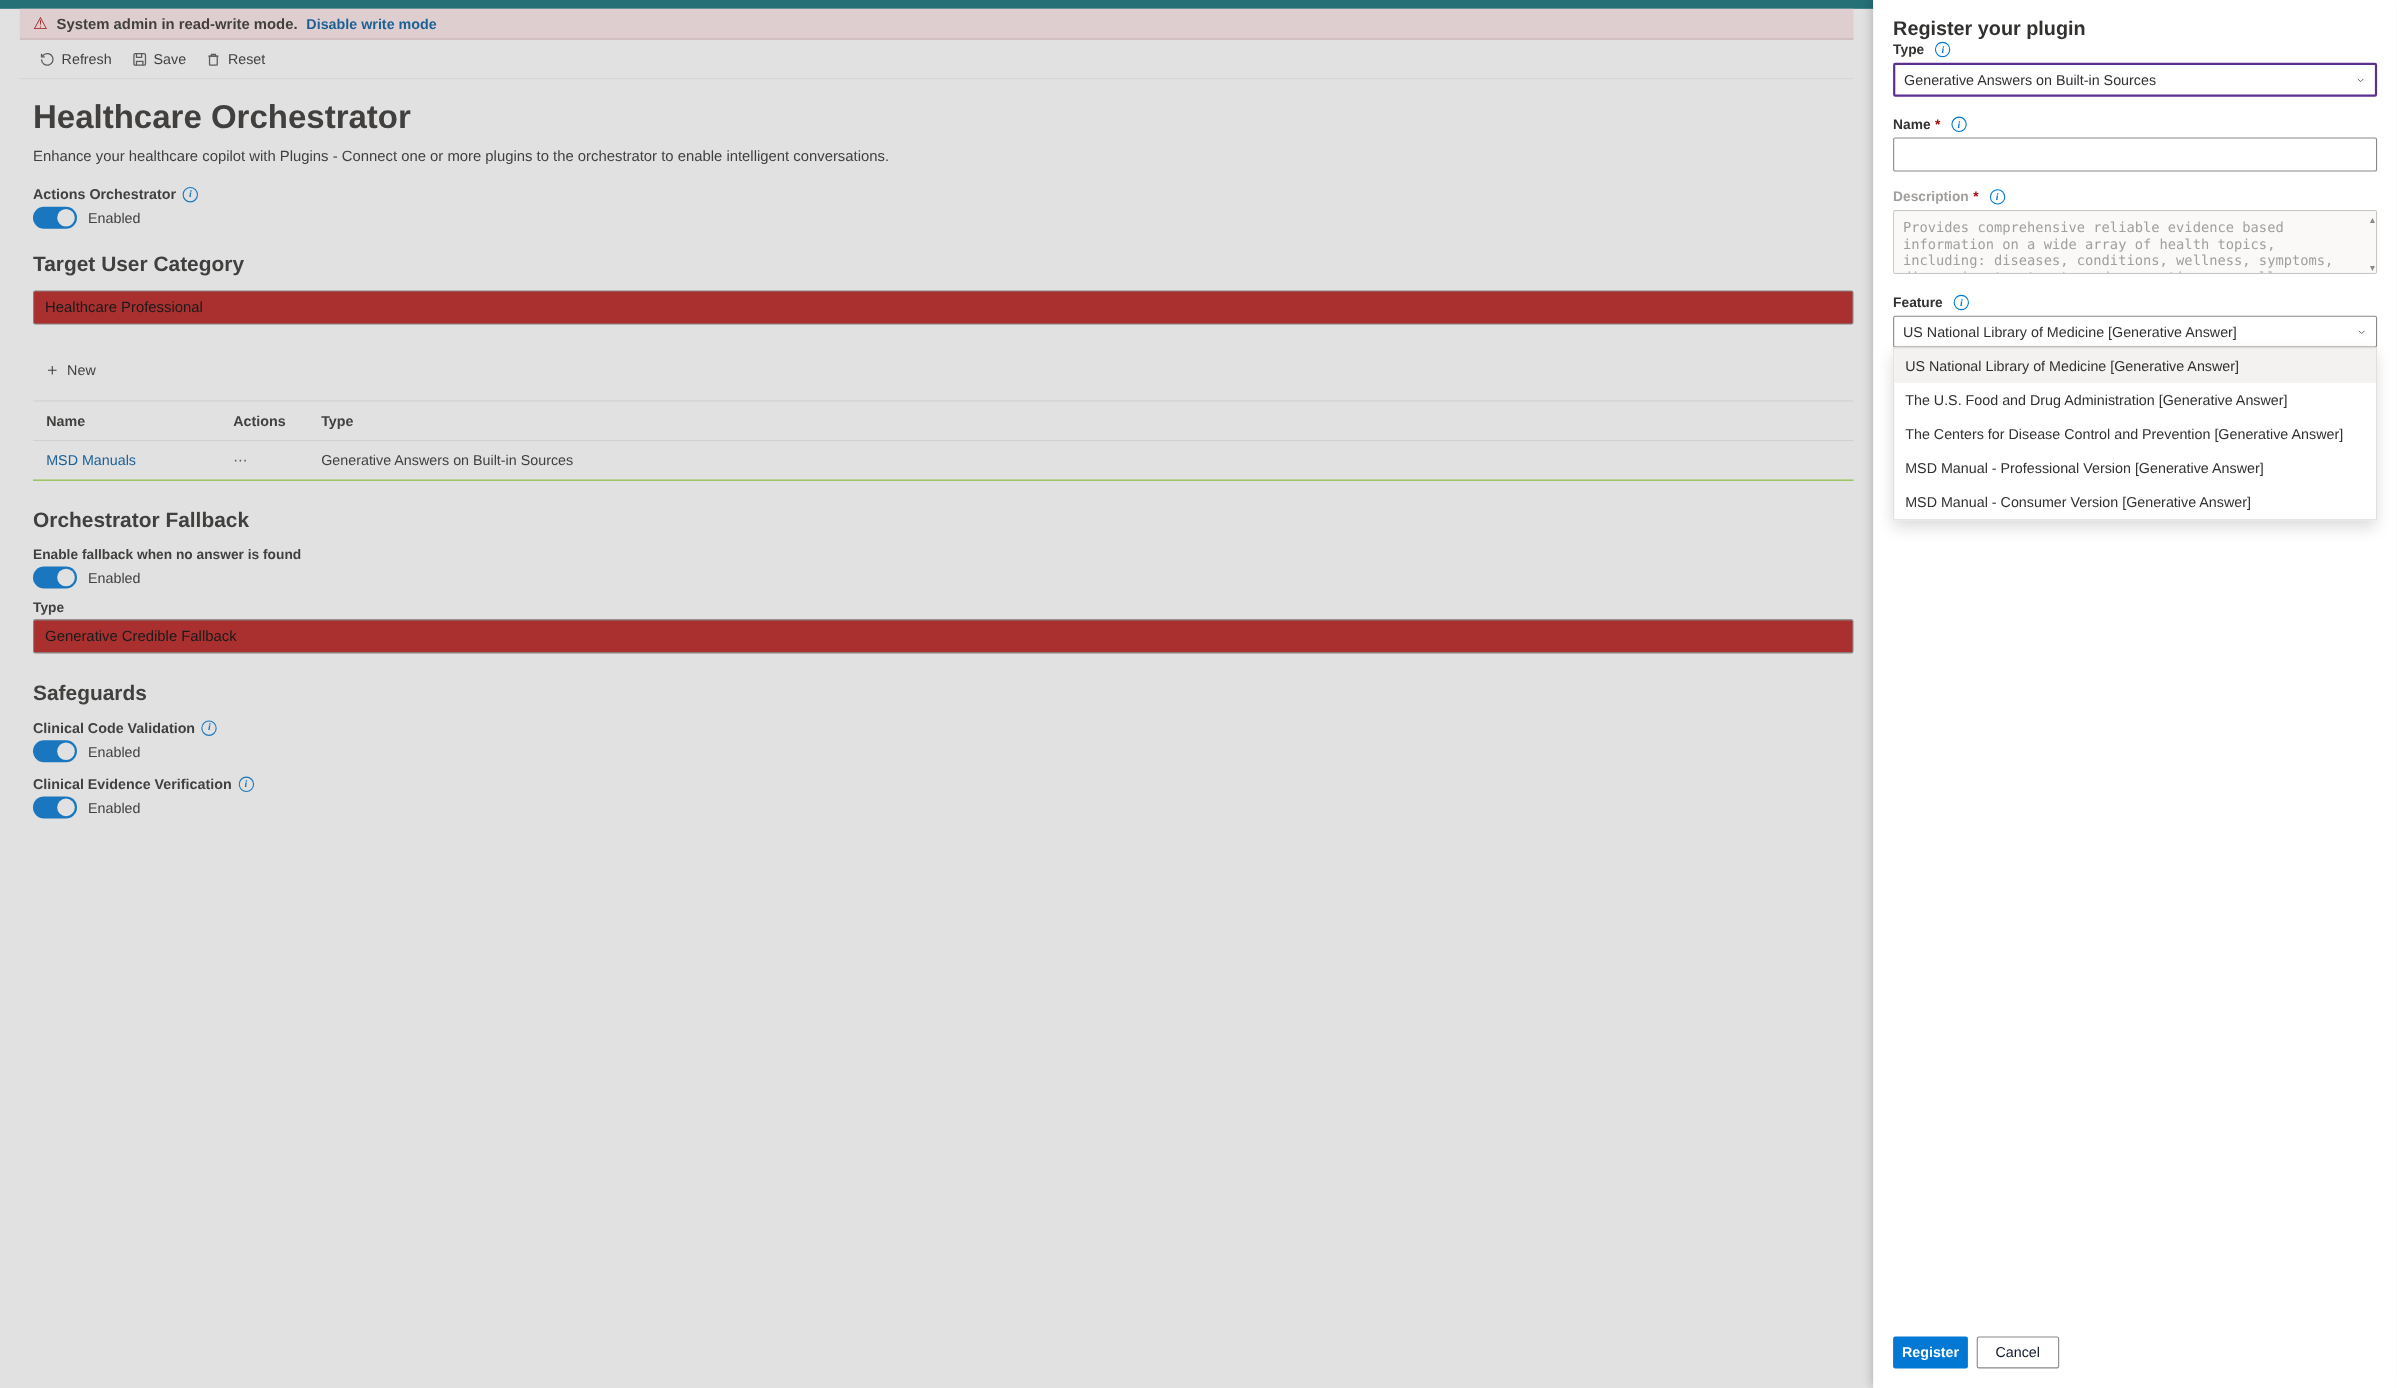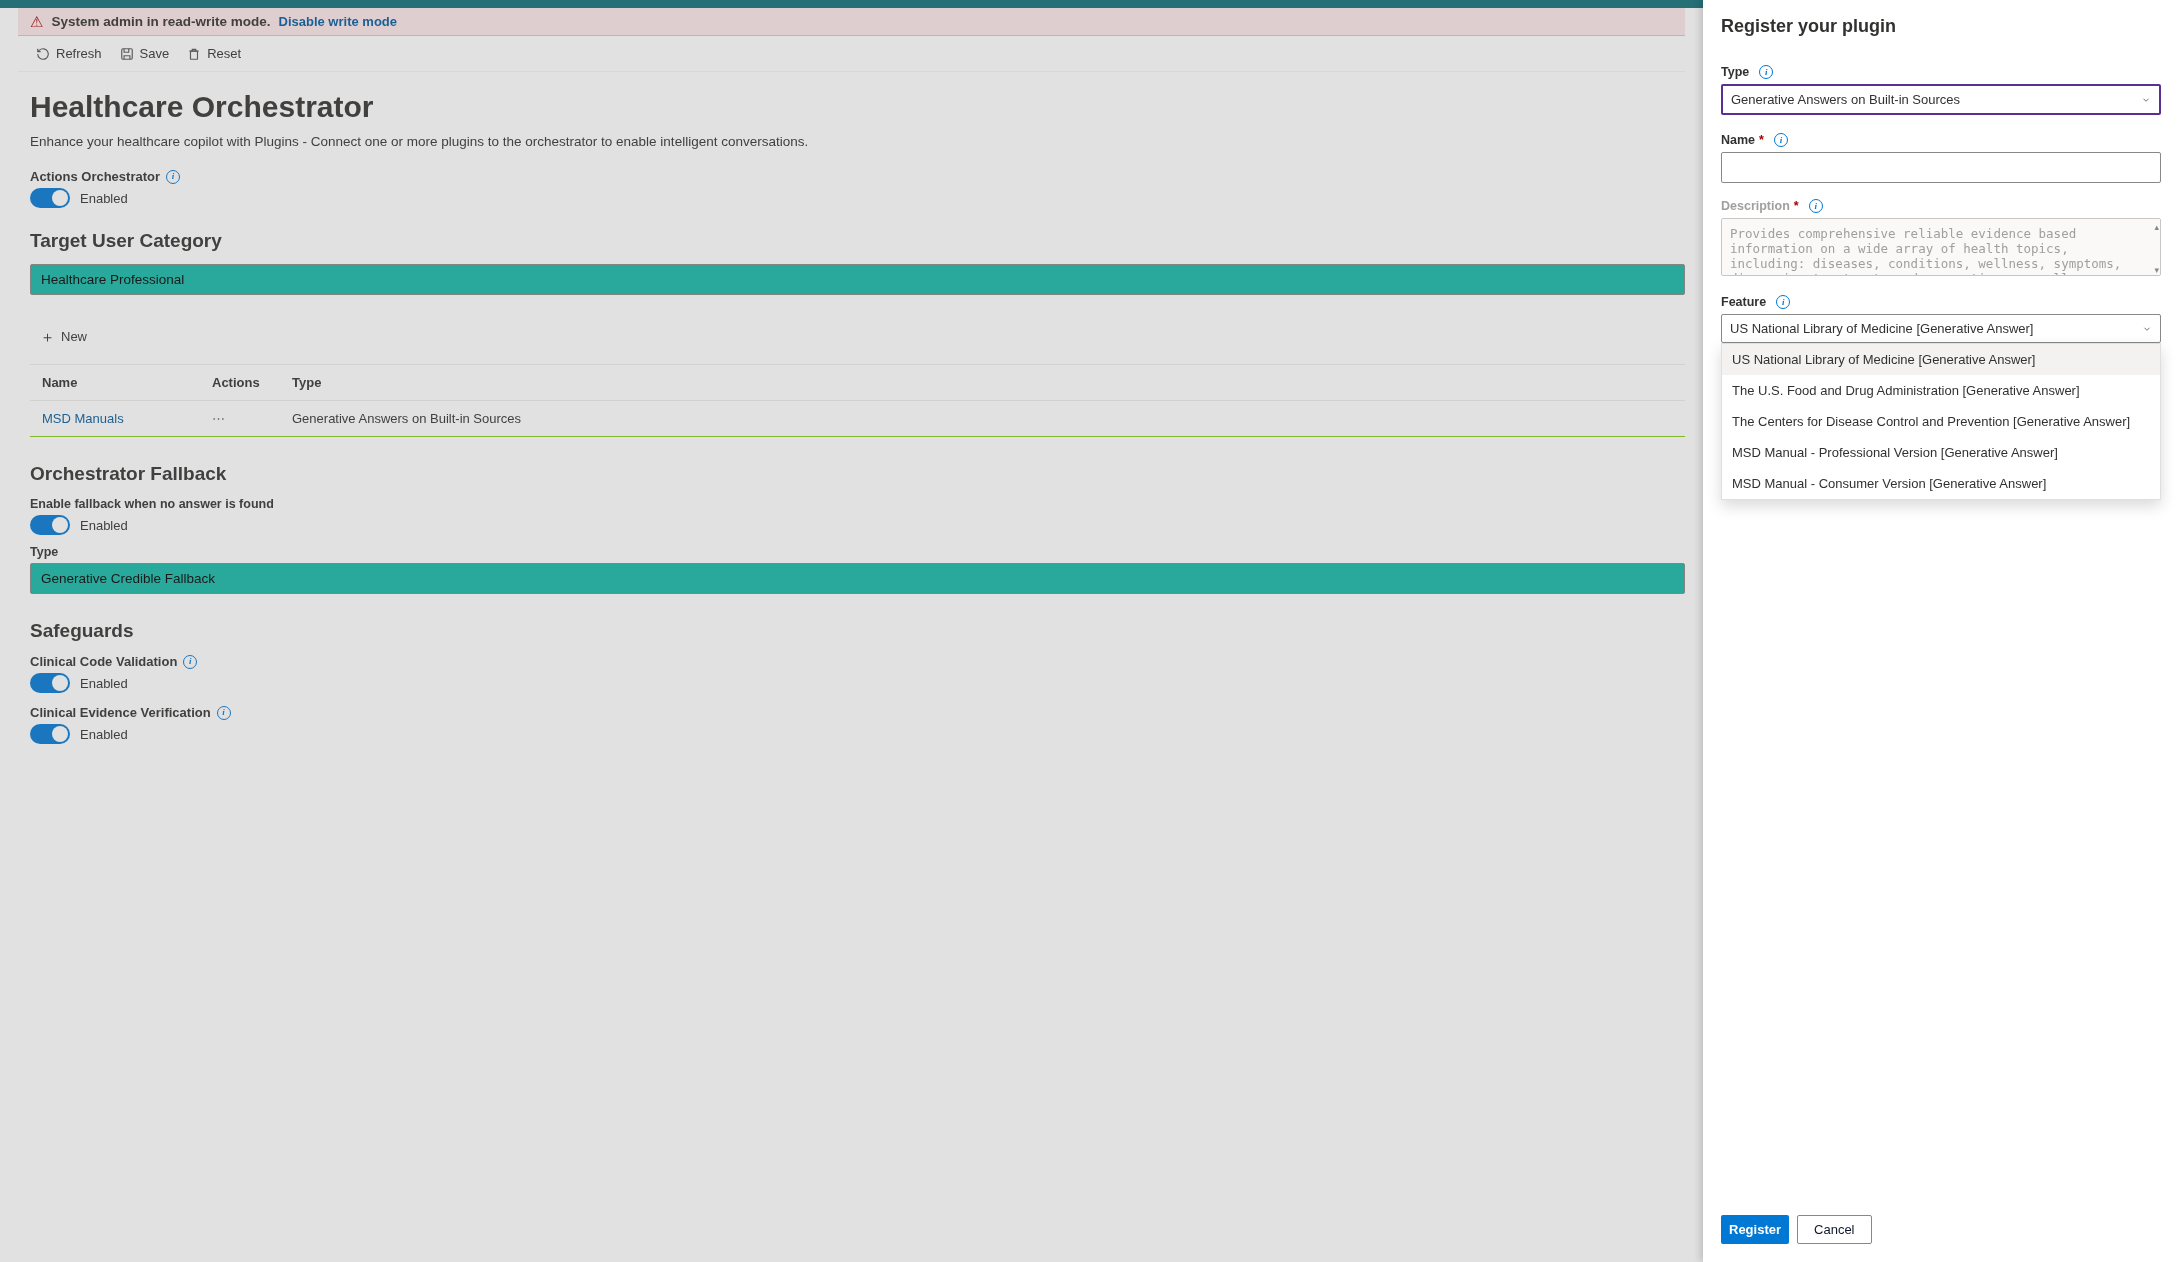--- a/index.html
+++ b/index.html
@@ -20,38 +20,38 @@
   .content { padding: 18px 18px 0 30px; }
   h1.page-title { font-size:30px; font-weight:600; margin-bottom:10px; }
   .subtitle { font-size:13.5px; color:#323130; margin-bottom:20px; }
   .label-row { display:flex; align-items:center; gap:6px; font-size:13px; font-weight:600; margin-bottom:4px; }
   .info-icon { display:inline-flex; align-items:center; justify-content:center; width:14px; height:14px; border:1px solid #0078d4; border-radius:50%; color:#0078d4; font-size:9px; font-style:italic; font-family:Georgia,serif; line-height:1; }
   .toggle-wrap { display:flex; align-items:center; gap:10px; margin-bottom:22px; }
   .toggle { width:40px; height:20px; border-radius:10px; background:#0078d4; position:relative; cursor:pointer; }
   .toggle::after { content:""; position:absolute; right:2px; top:2px; width:16px; height:16px; background:#fff; border-radius:50%; }
   .toggle-label { font-size:13px; }
   h2.section { font-size:19px; font-weight:600; margin: 8px 0 12px 0; }
-  .field-input { width:100%; border:1px solid #8a8886; border-radius:2px; padding:7px 10px; font-size:13.5px; background:#14b8a6; }
+  .field-input { width:100%; border:1px solid #8a8886; border-radius:2px; padding:7px 10px; font-size:13.5px; background:#b91c1c; }
   .newbtn { display:inline-flex; align-items:center; gap:6px; padding:6px 2px; margin:10px 0 14px 8px; cursor:pointer; font-size:13px; }
   .plus { font-size:15px; line-height:1; }
   .table { width:100%; border-top:1px solid #edebe9; }
   .thead, .trow { display:flex; align-items:center; padding:10px 12px; }
   .thead { font-weight:600; border-bottom:1px solid #edebe9; }
   .col-name { flex:0 0 170px; }
   .col-actions { flex:0 0 80px; }
   .col-type { flex:1; }
   .trow { border-bottom:1px solid #84cc16; }
   .linklike { color:#005a9e; cursor:pointer; }
   .dots { letter-spacing:1px; cursor:pointer; color:#555; }
   .small-label { font-size:12.5px; font-weight:600; margin:8px 0 4px 0; }
   .spacer { height:18px; }
   
   .panel { width:476px; flex:0 0 476px; background:#fff; box-shadow: -2px 0 8px rgba(0,0,0,0.18); display:flex; flex-direction:column; z-index:2; }
   .panel-body { padding:16px 18px 4px 18px; flex:1; overflow:auto; position:relative; }
-  .panel h2.ptitle { font-size:18px; font-weight:600; margin-bottom:28px; }
+  .panel h2.ptitle { font-size:18px; font-weight:600; margin-bottom:1px; }
   .p-label { font-size:12.5px; font-weight:600; display:flex; align-items:center; gap:10px; margin-bottom:5px; }
   .p-label .req { color:#a80000; margin-left:-6px; }
   .p-select { width:100%; border:2px solid #5b2e91; border-radius:2px; padding:6px 26px 6px 8px; font-size:13px; position:relative; background:#fff; cursor:pointer; }
   .p-select.thin { border:1px solid #8a8886; }
   .chevron { position:absolute; right:8px; top:50%; transform:translateY(-50%); pointer-events:none; }
   .p-input-wrap { position:relative; margin-bottom:18px; }
   .p-input { width:100%; border:1px solid #8a8886; border-radius:2px; padding:7px 8px; font-size:13px; }
   .p-textarea { width:100%; border:1px solid #c8c6c4; border-radius:2px; padding:7px 24px 7px 8px; font-size:12.5px; background:#faf9f8; color:#a19f9d; height:58px; resize:none; overflow:auto; }
   .p-group { margin-bottom:16px; }
   .p-group.dim .p-label { color:#a19f9d; }

